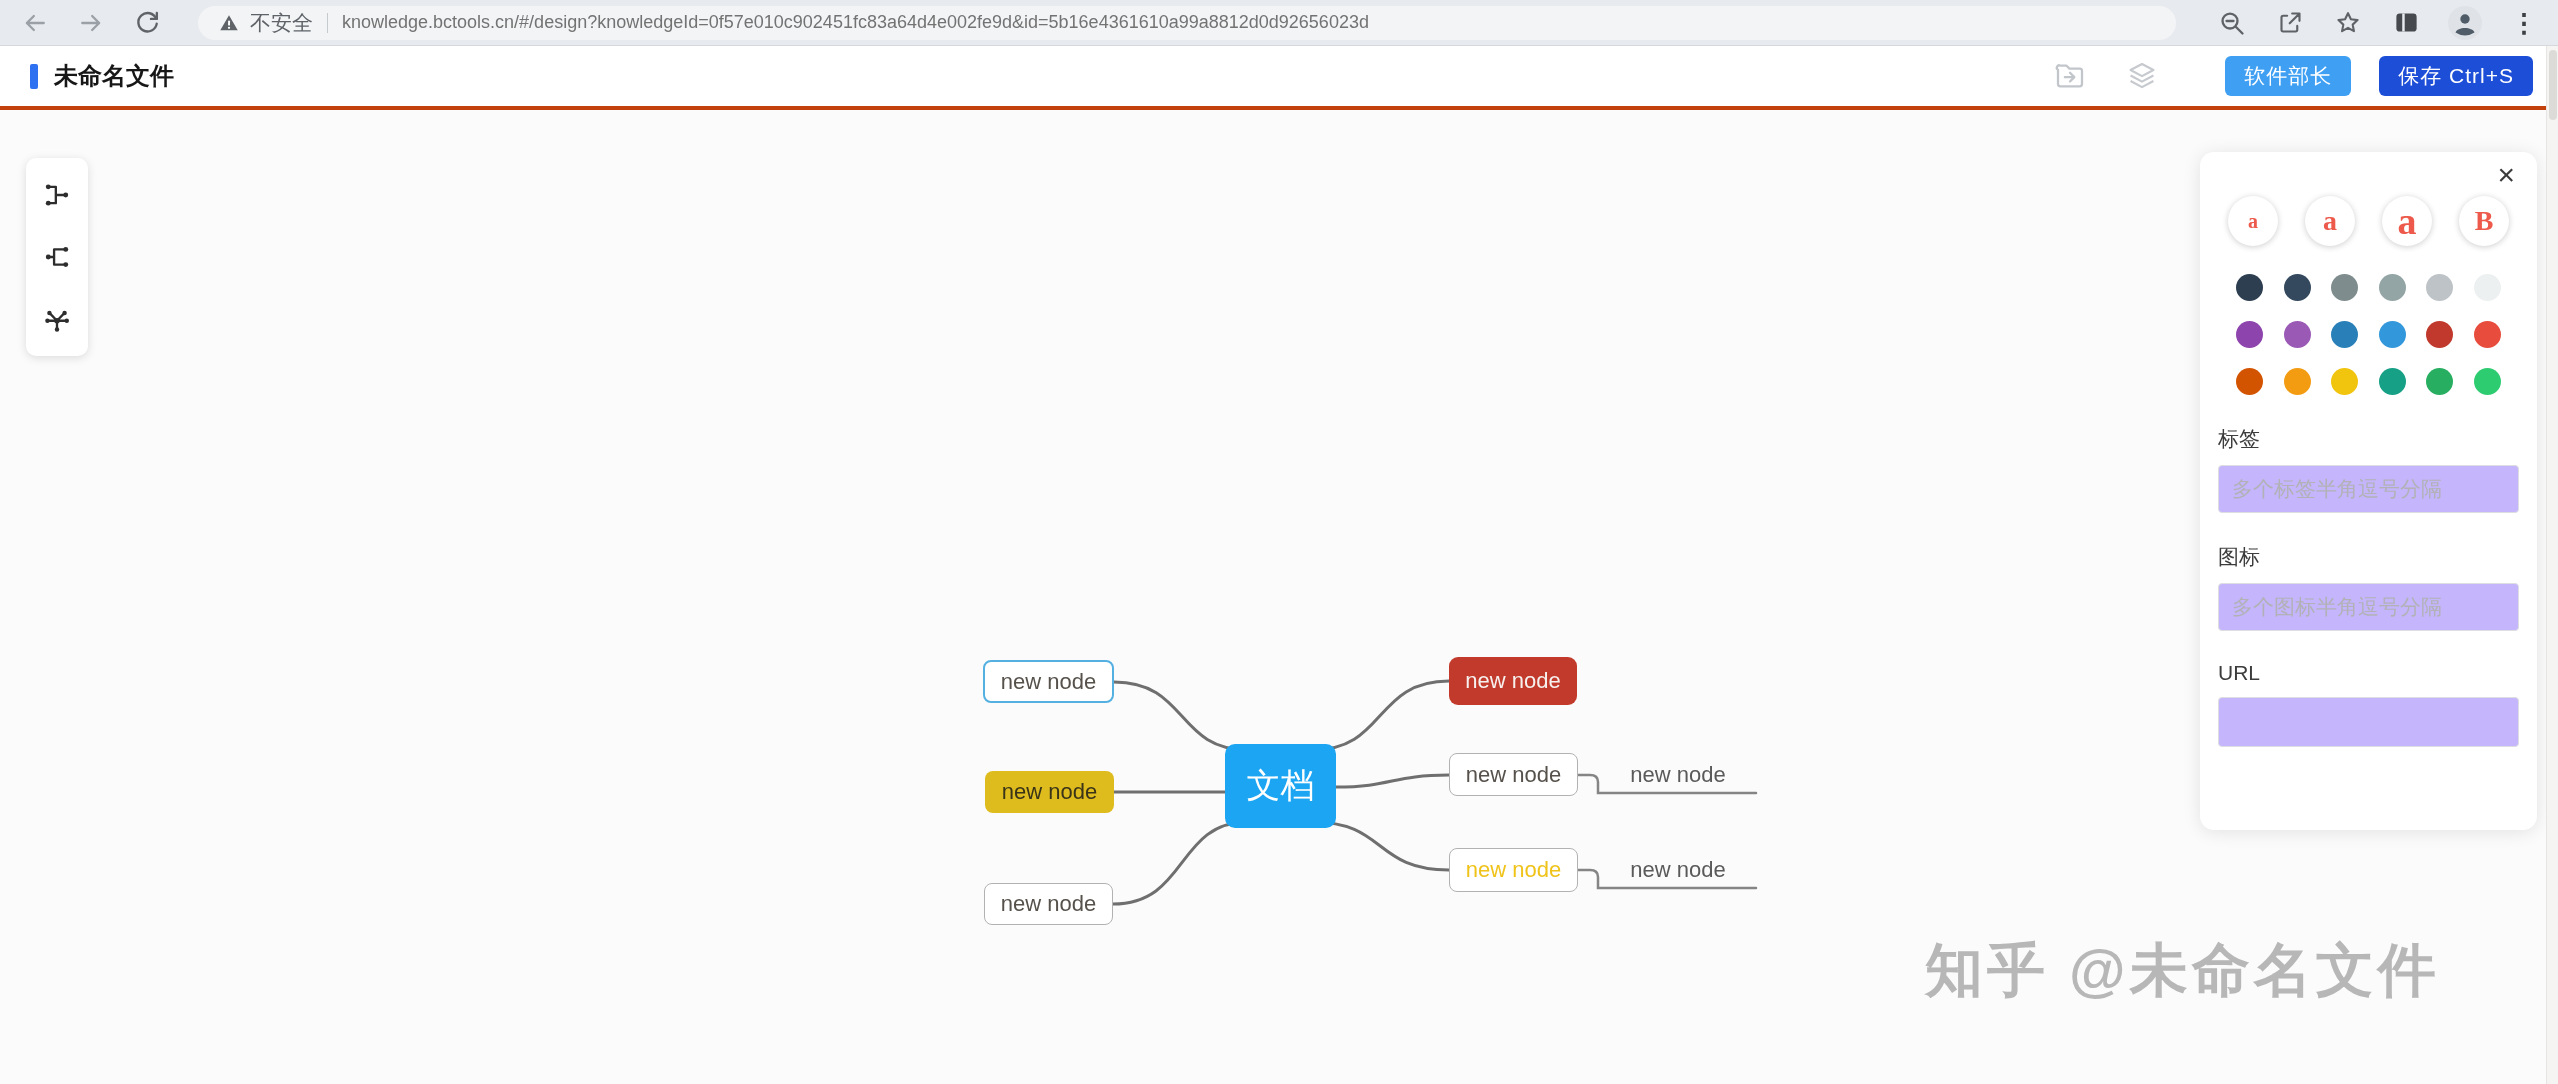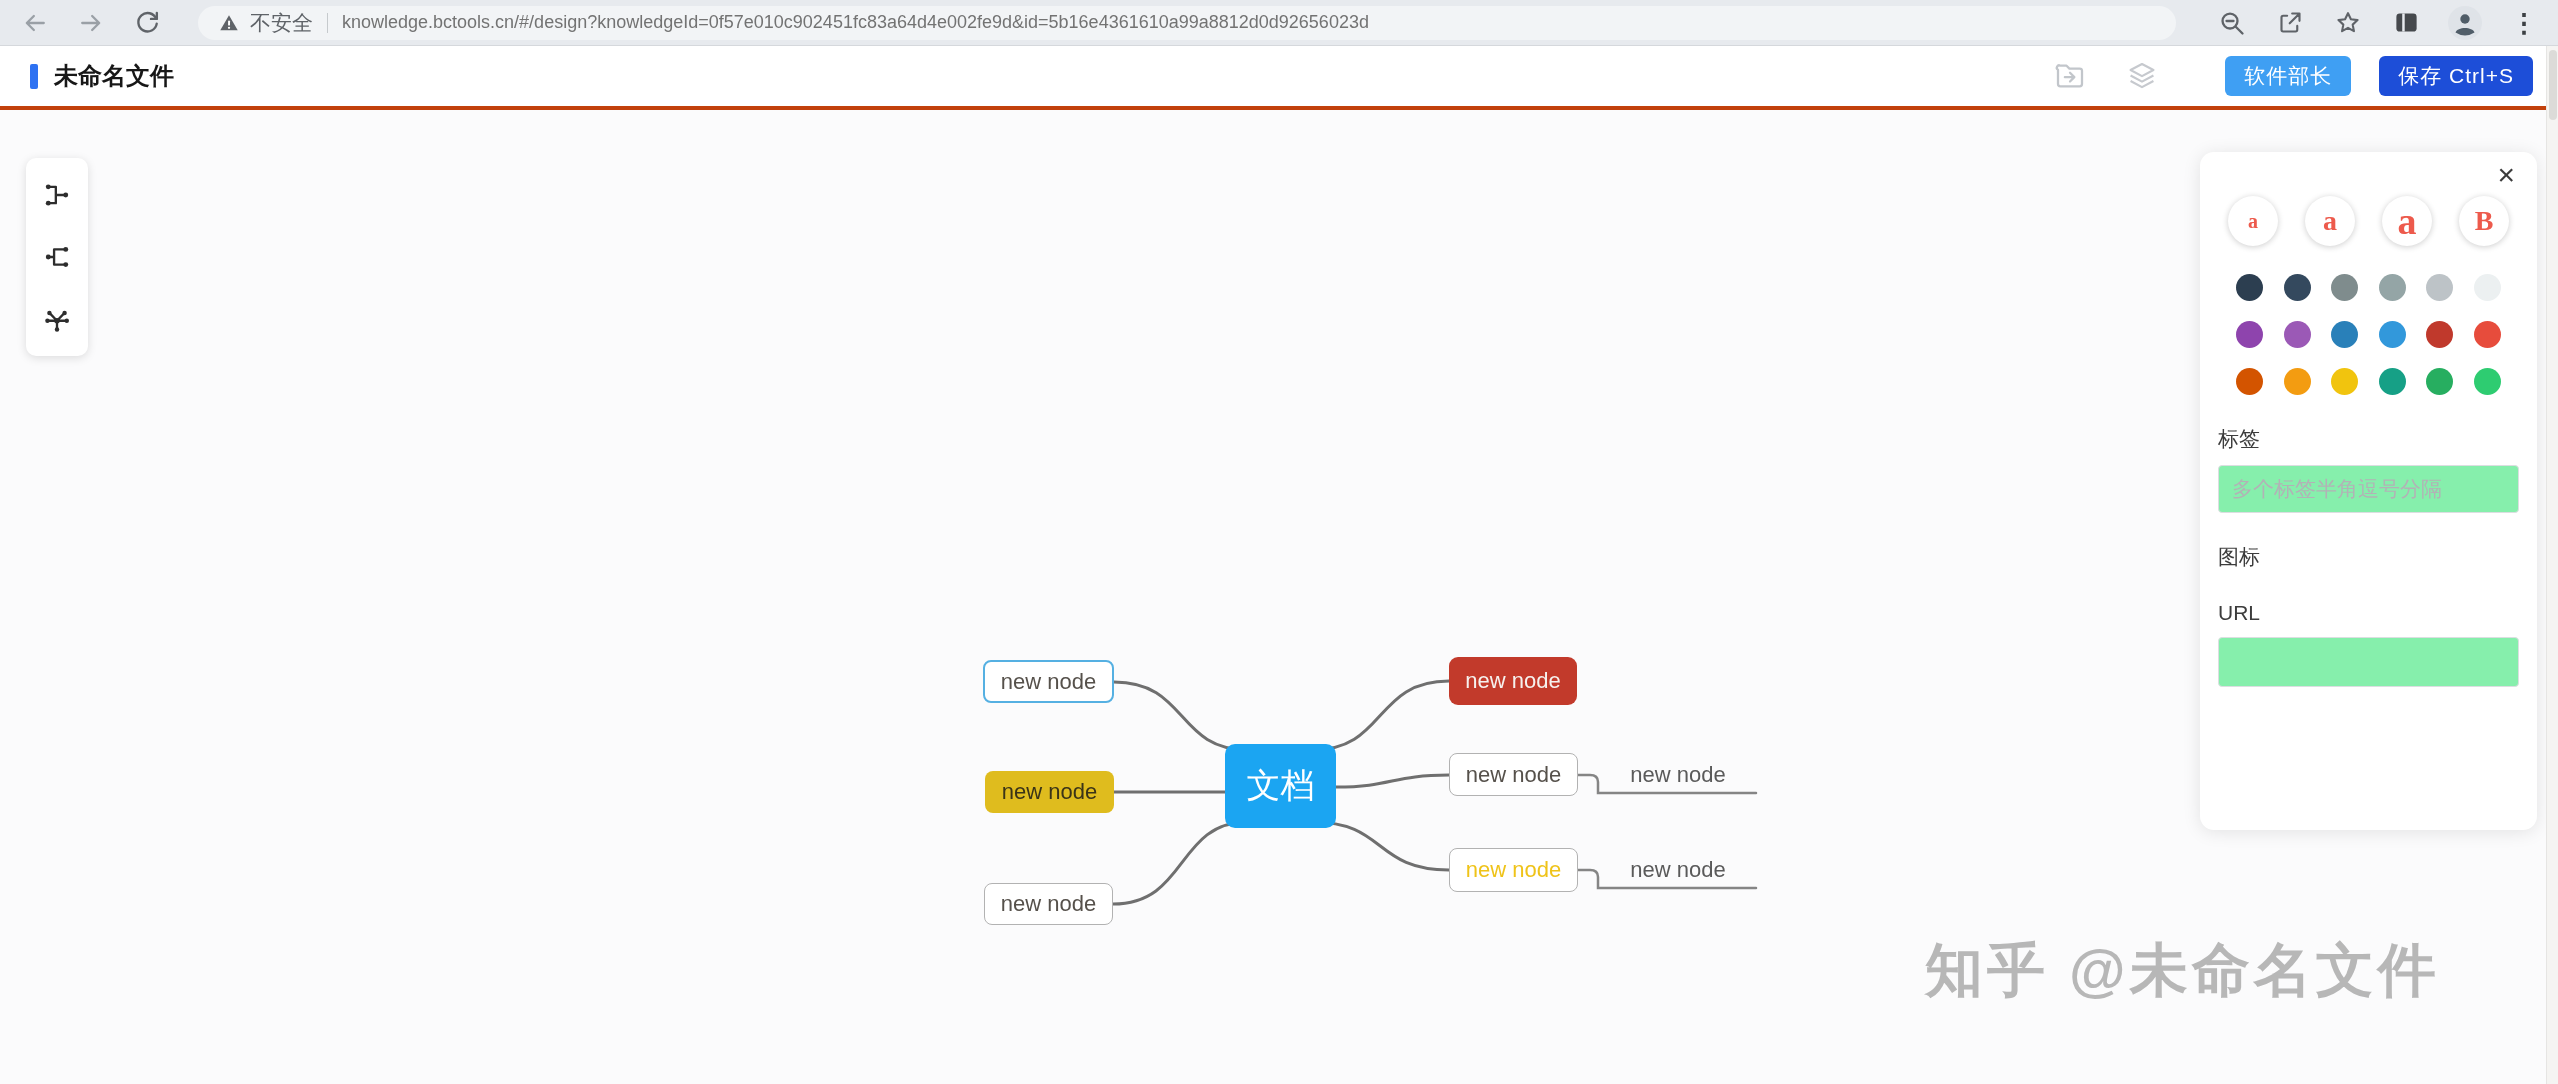--- a/index.html
+++ b/index.html
@@ -75,21 +75,21 @@
   .palette { margin-top:28px; padding:0 26px; display:grid;
     grid-template-columns:repeat(6,1fr); row-gap:20px; justify-items:center; }
   .swatch { width:27px; height:27px; border-radius:50%; cursor:pointer; }
   .tab-row { margin-top:26px; display:flex; justify-content:center; align-items:center; gap:16px; }
   .tab-active { border:none; border-radius:6px; color:#fff; font-size:21px; padding:8px 13px;
     cursor:pointer; font-family:"Liberation Sans", sans-serif; }
   .tab-plain { border:none; background:none; font-size:21px; color:#3b3b3b; cursor:pointer;
     font-family:"Liberation Sans", sans-serif; }
   .fields { padding:0 18px; }
   .field-label { margin-top:30px; font-size:21px; color:#3c3c3c; }
-  .field-input { margin-top:12px; width:100%; height:48px; background:#86efac;
+  .field-input { margin-top:12px; width:100%; height:48px; background:#c4b5fd;
     border:1px solid #dcdee1; border-radius:4px; font-size:21px; color:#333;
     padding:0 13px; outline:none; font-family:"Liberation Sans", sans-serif; }
   .field-input::placeholder { color:#b2b2b6; }
   .url-input { height:50px; }
 
   
   .watermark { position:absolute; left:1925px; top:932px; font-size:58px; font-weight:700;
     color:#acacac; opacity:0.85; letter-spacing:4px; white-space:nowrap; }
   .scrollbar { position:absolute; left:2546px; top:46px; width:12px; height:1038px;
     background:#f5f4f2; border-left:1px solid #e6e5e3; }
@@ -272,20 +272,21 @@
       <span class="swatch" style="background-color: rgb(22, 160, 134);"></span>
       <span class="swatch" style="background-color: rgb(39, 174, 96);"></span>
       <span class="swatch" style="background-color: rgb(46, 204, 113);"></span>
     </div>
 
 
     <div class="fields">
       <div class="field-label">标签</div>
       <input class="field-input" placeholder="多个标签半角逗号分隔" style="">
       <div class="field-label">图标</div>
+      <input class="field-input" placeholder="多个图标半角逗号分隔" style="">
       <div class="field-label">URL</div>
       <input class="field-input url-input" value="" style="">
     </div>
   </div>
 
   <div class="watermark">知乎 @未命名文件</div>
 
   <div class="scrollbar">
     <span class="scroll-thumb"></span>
   </div>

